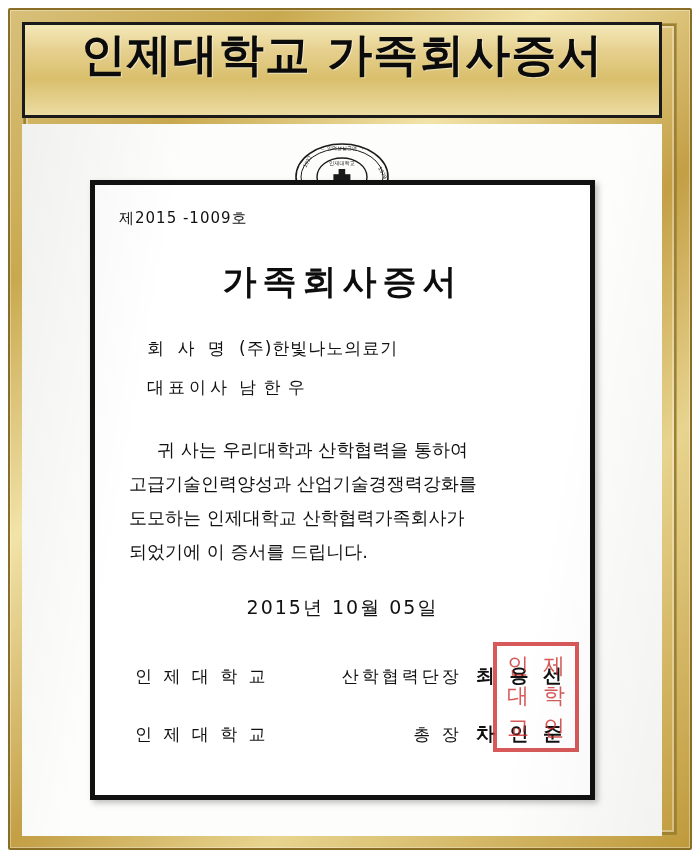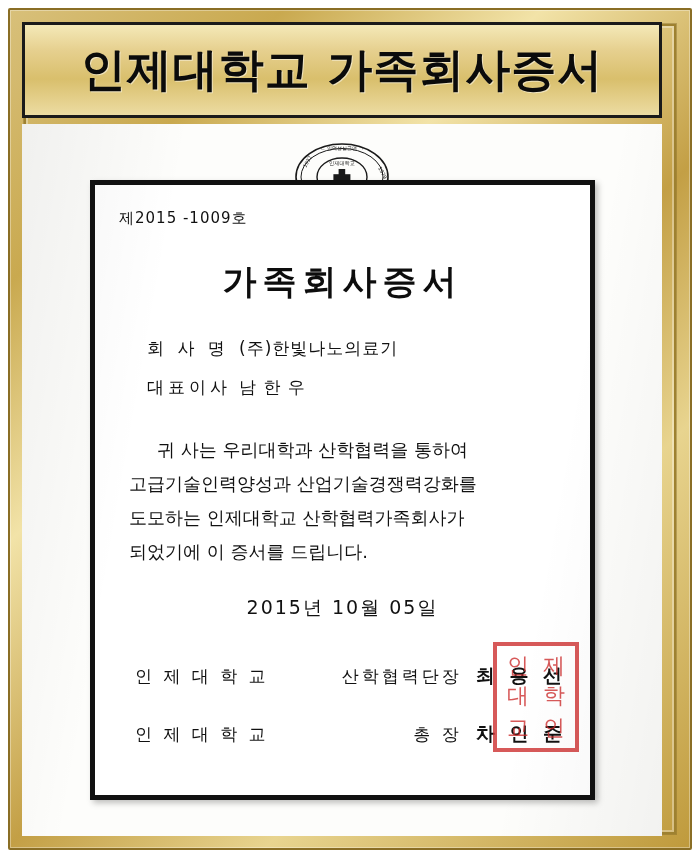--- a/index.html
+++ b/index.html
@@ -41,21 +41,20 @@
   .title-band {
     position: absolute;
     left: 22px;
     top: 22px;
     width: 640px;
     height: 96px;
     box-sizing: border-box;
     background: linear-gradient(180deg, #f4e9b8 0%, #e6d08f 28%, #d9bf6c 60%, #ecdca2 100%);
     border: 3px solid #1a1a1a;
     display: flex;
-    align-items: center;
     justify-content: center;
   }
   .title-text {
     font-family: "DejaVu Sans", sans-serif;
     font-size: 45px;
     font-weight: bold;
     letter-spacing: 1px;
     color: #0b0b0b;
     white-space: nowrap;
     text-shadow: 1px 1px 0 rgba(255,255,255,0.5);

